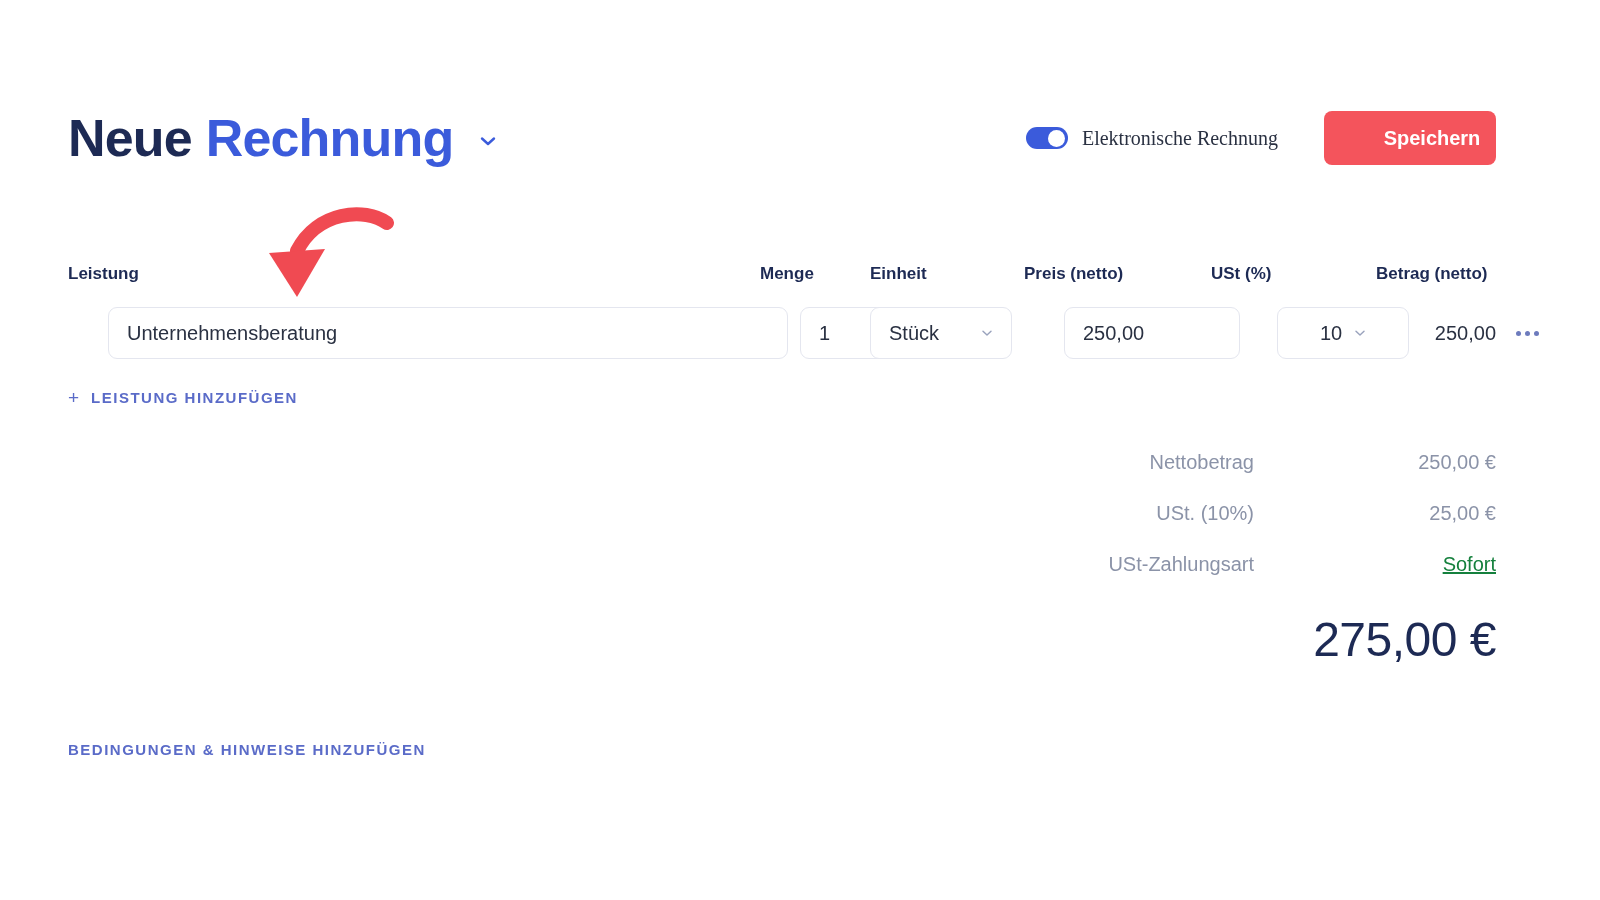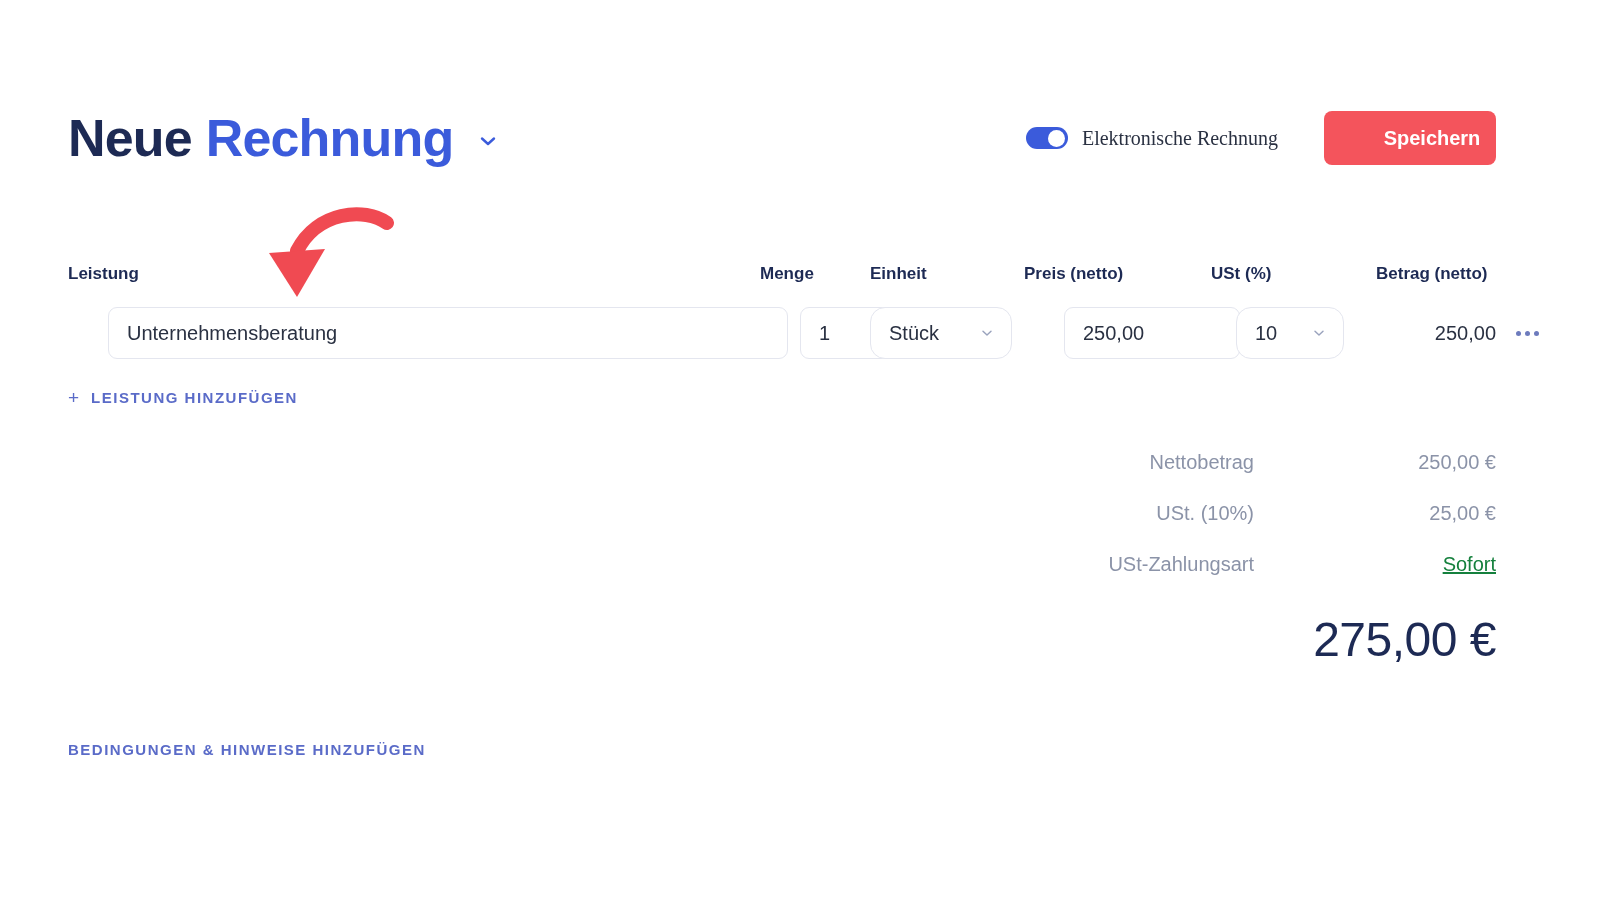--- a/index.html
+++ b/index.html
@@ -186,33 +186,33 @@
   }
 
   .f-desc   { left: 0; width: 680px; }
   .f-menge  { left: 692px; width: 98px; }
 
   .select-field {
     position: absolute;
     top: 0;
     height: 52px;
     border: 1px solid #e4e6ef;
-    border-radius: 15px;
+    border-radius: 9px;
     background: #ffffff;
     display: flex;
     align-items: center;
     justify-content: space-between;
     font-size: 20px;
     color: #2a3142;
     padding: 0 16px 0 18px;
     cursor: pointer;
   }
   .f-einheit { left: 802px; width: 142px; }
   .f-preis   { left: 956px; width: 176px; }
-  .f-ust     { left: 1168px; width: 108px; }
+  .f-ust     { left: 1209px; width: 132px; justify-content: center; }
 
   .sel-chev {
     display: inline-flex;
     align-items: center;
     color: #9aa3bd;
     margin-left: 10px;
   }
 
   .amount-cell {
     position: absolute;

